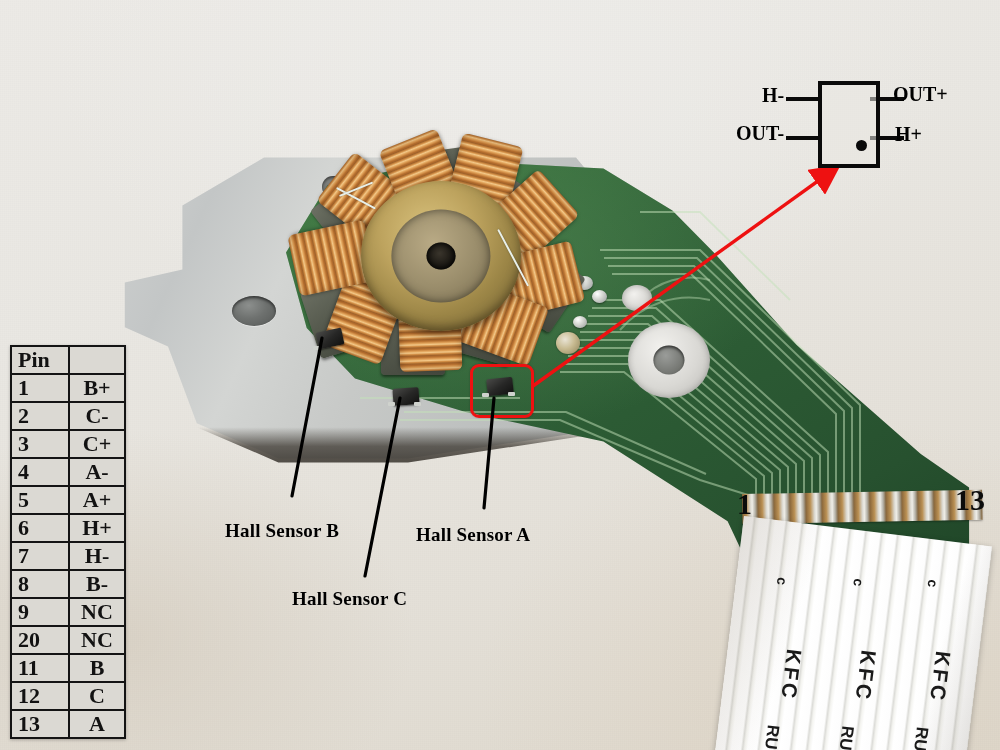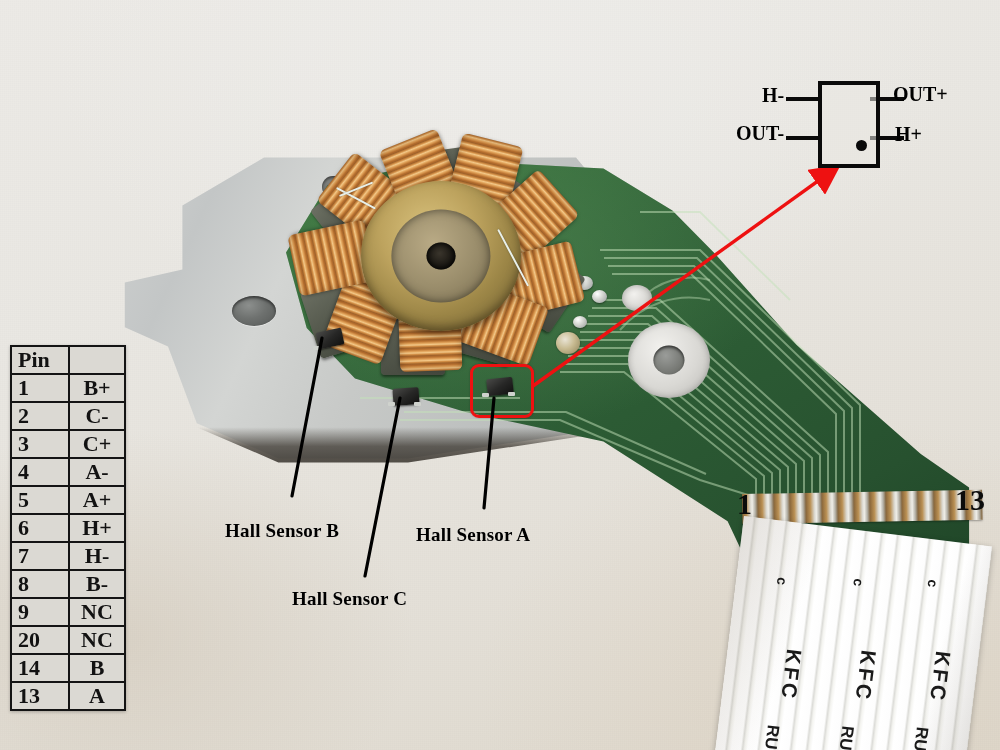--- a/index.html
+++ b/index.html
@@ -413,22 +413,26 @@
         </tr>
         <tr>
           <td class="col-pin">9</td>
           <td class="col-sig">NC</td>
         </tr>
         <tr>
           <td class="col-pin">20</td>
           <td class="col-sig">NC</td>
         </tr>
         <tr>
-          <td class="col-pin">14</td>
+          <td class="col-pin">11</td>
           <td class="col-sig">B</td>
+        </tr>
+        <tr>
+          <td class="col-pin">12</td>
+          <td class="col-sig">C</td>
         </tr>
         <tr>
           <td class="col-pin">13</td>
           <td class="col-sig">A</td>
         </tr>
       </tbody>
   </table>
 
 </div>
 

